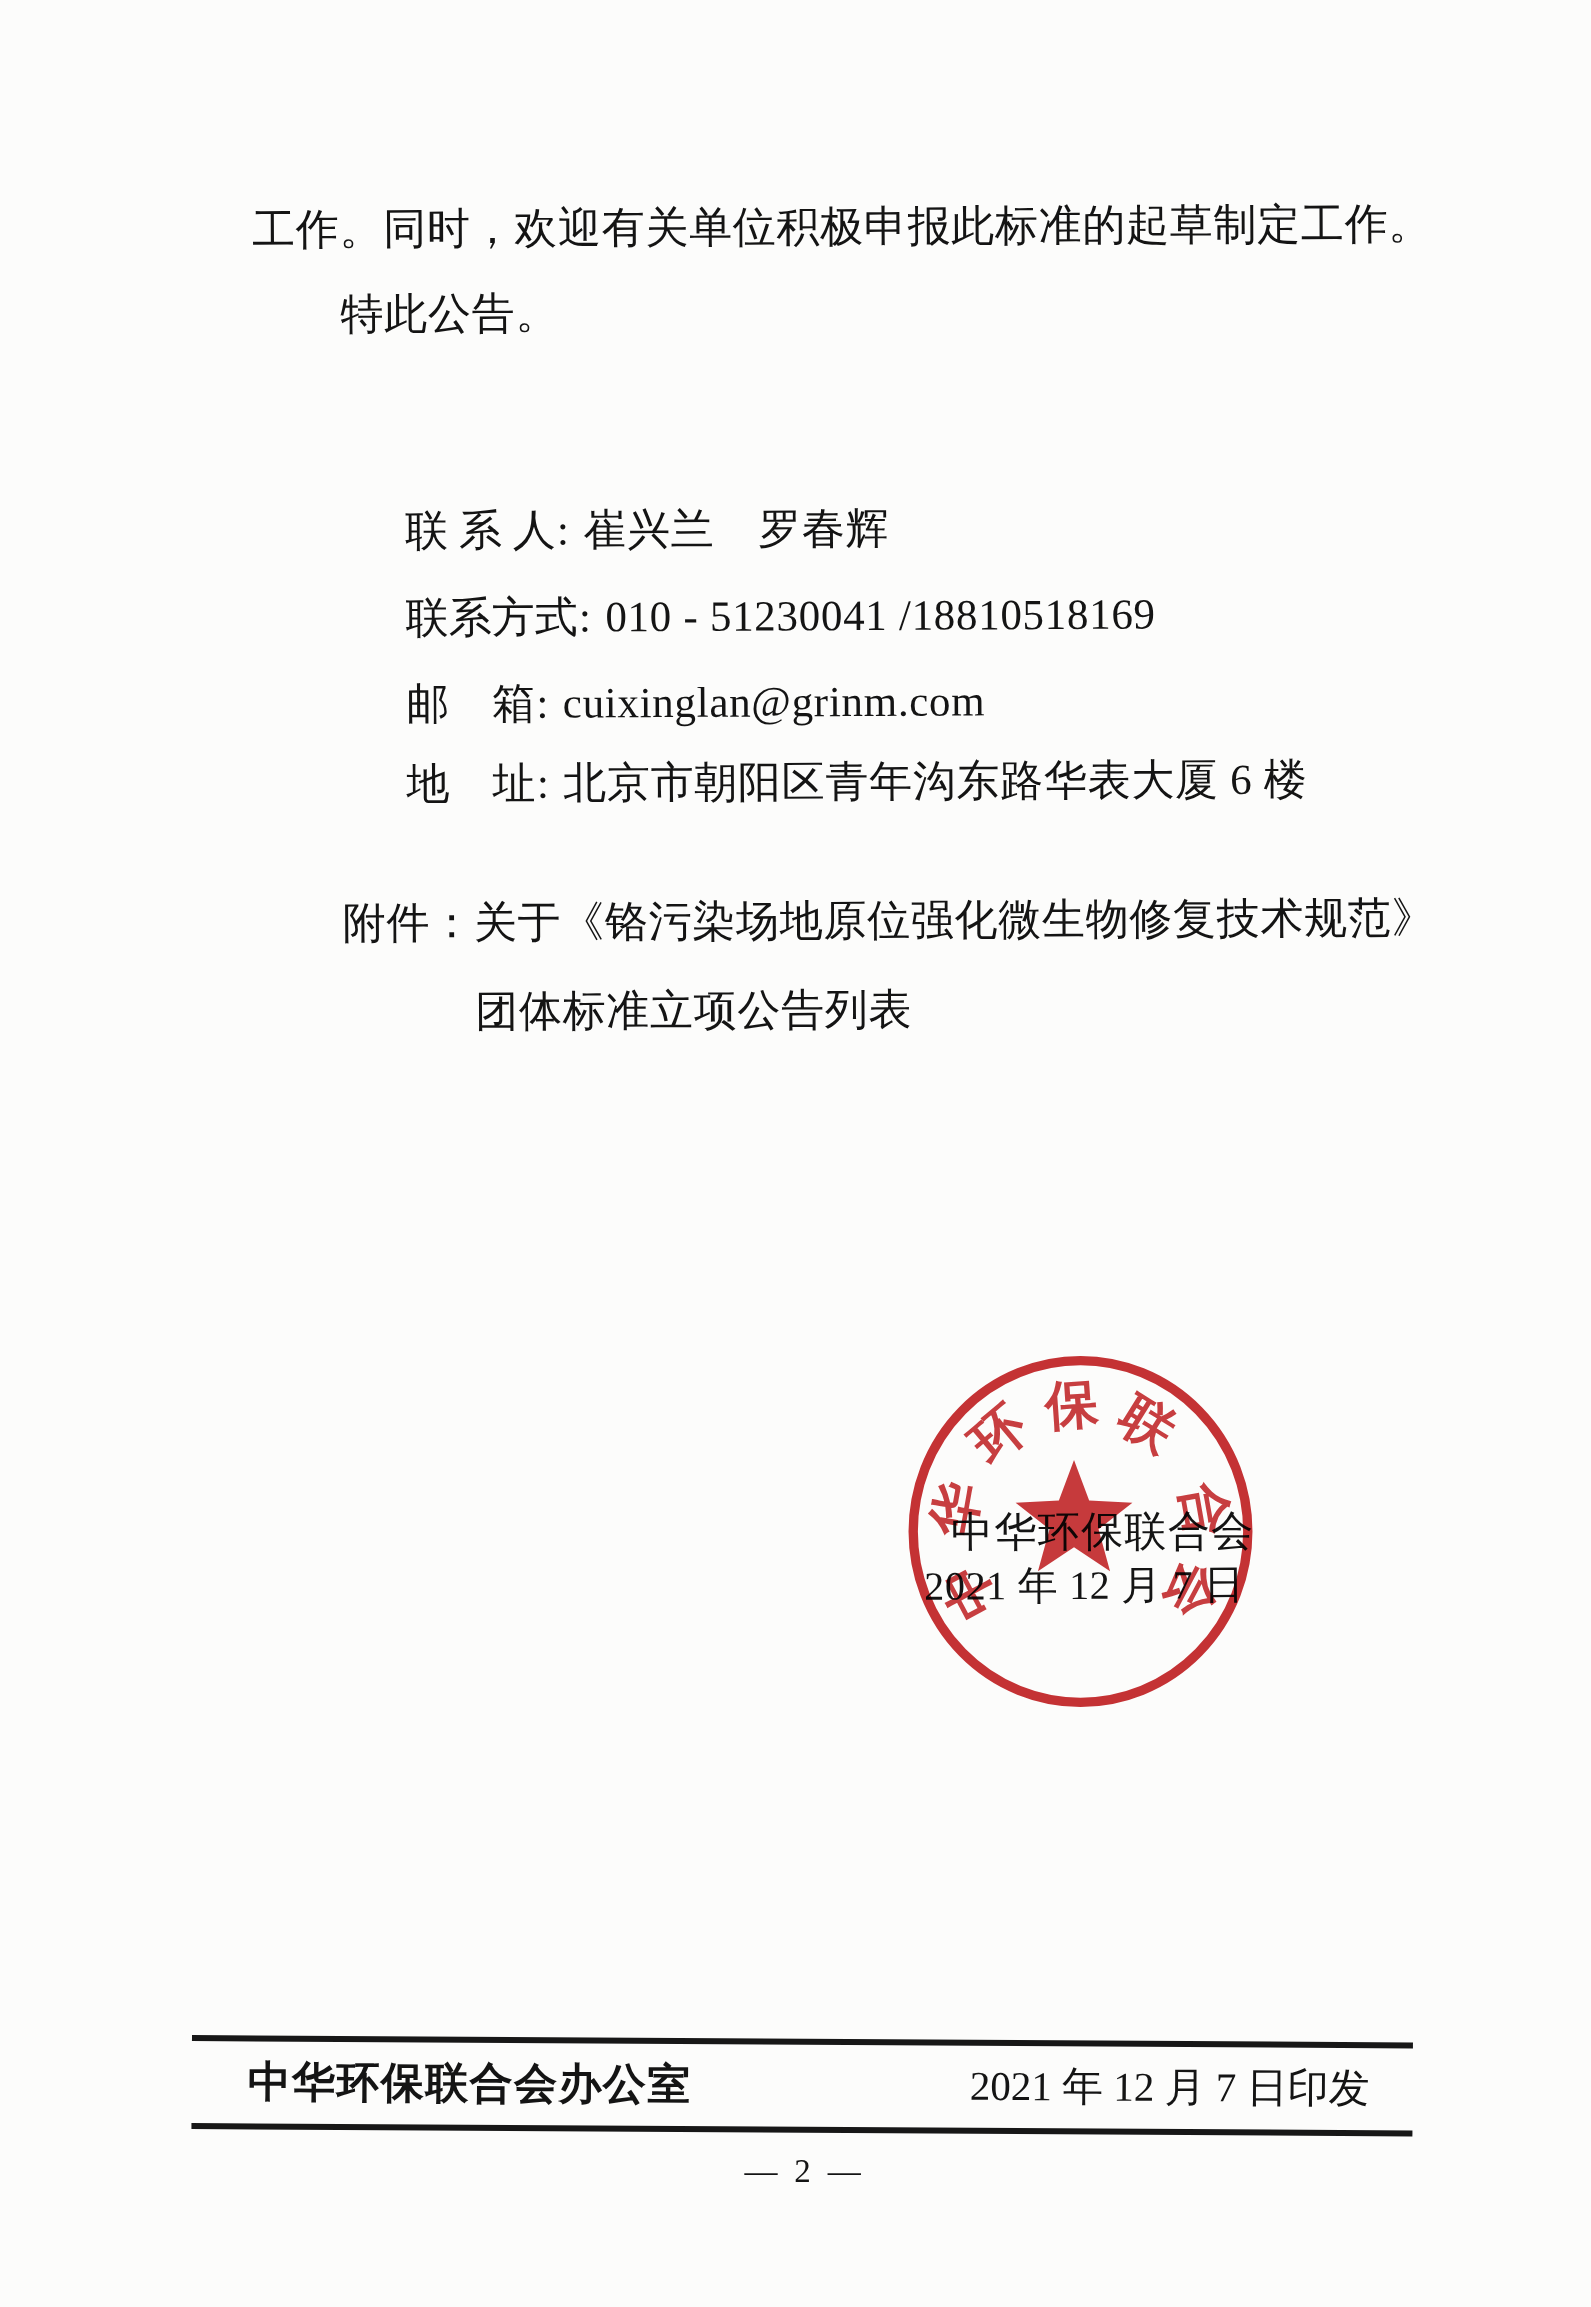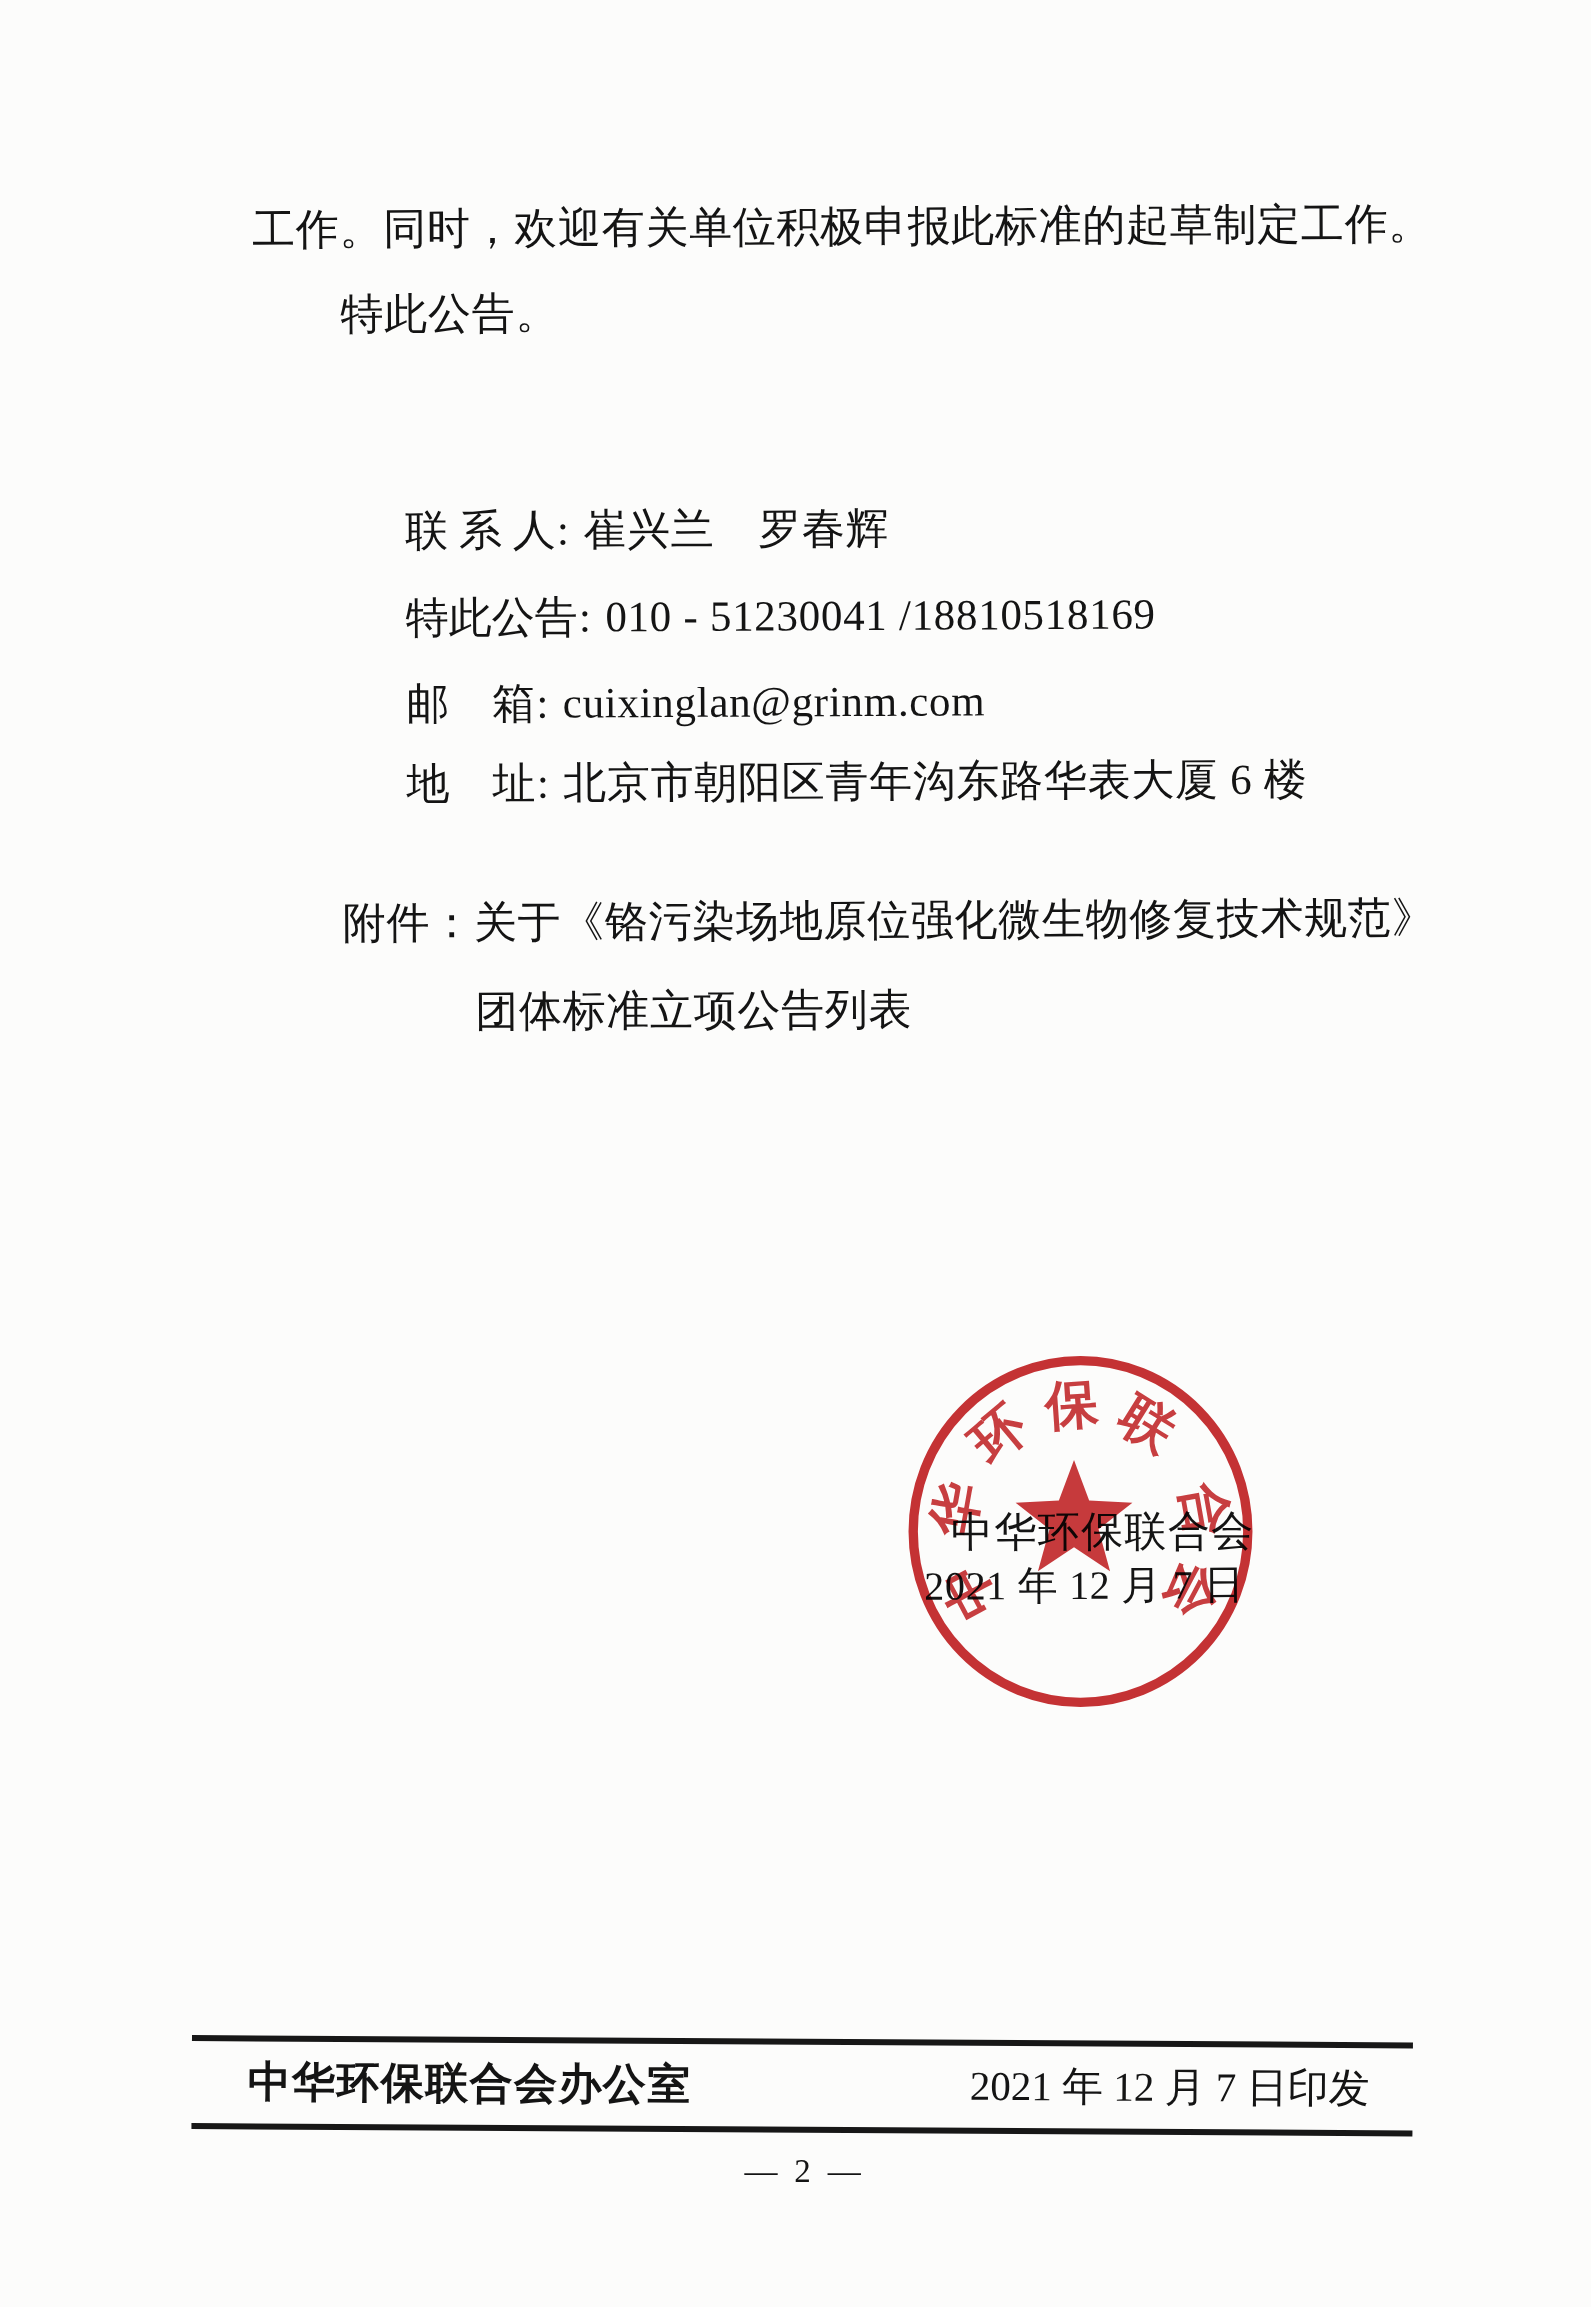--- a/index.html
+++ b/index.html
@@ -71,21 +71,21 @@
   <div class="main">
 
     <div class="line body-1">工作。同时，欢迎有关单位积极申报此标准的起草制定工作。</div>
     <div class="line body-2">特此公告。</div>
 
     <div class="contact-row cr-0">
       <span class="c-label">联 系 人</span><span class="c-colon">:</span><span class="c-value">崔兴兰　罗春辉</span>
     </div>
 
     <div class="contact-row cr-1">
-      <span class="c-label">特此公告</span><span class="c-colon">:</span><span class="c-value">010 - 51230041 /18810518169</span>
+      <span class="c-label">联系方式</span><span class="c-colon">:</span><span class="c-value">010 - 51230041 /18810518169</span>
     </div>
 
     <div class="contact-row cr-2">
       <span class="c-label">邮    箱</span><span class="c-colon">:</span><span class="c-value">cuixinglan@grinm.com</span>
     </div>
 
     <div class="contact-row cr-3">
       <span class="c-label">地    址</span><span class="c-colon">:</span><span class="c-value">北京市朝阳区青年沟东路华表大厦 6 楼</span>
     </div>
 

